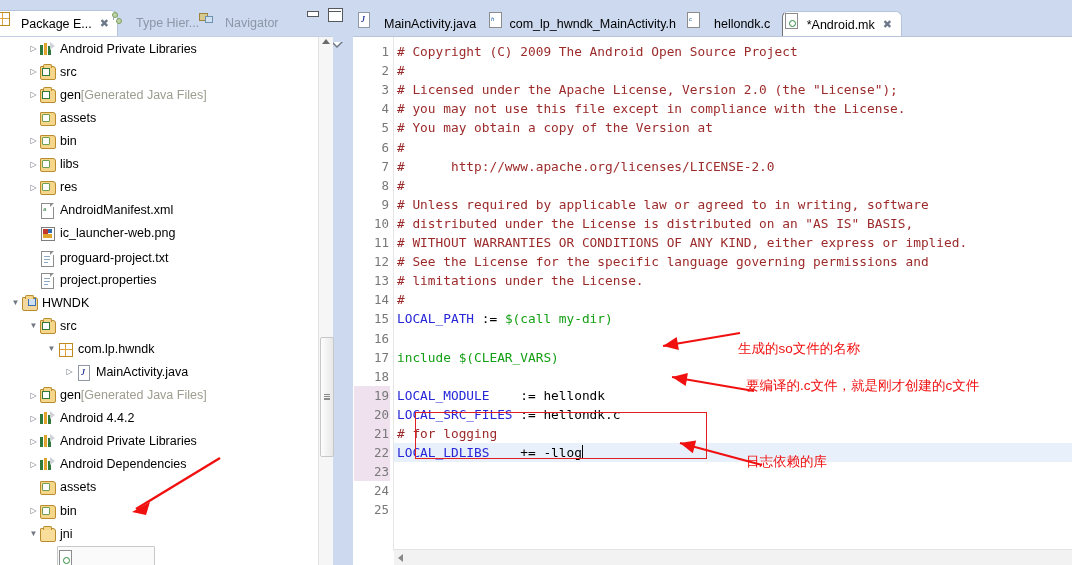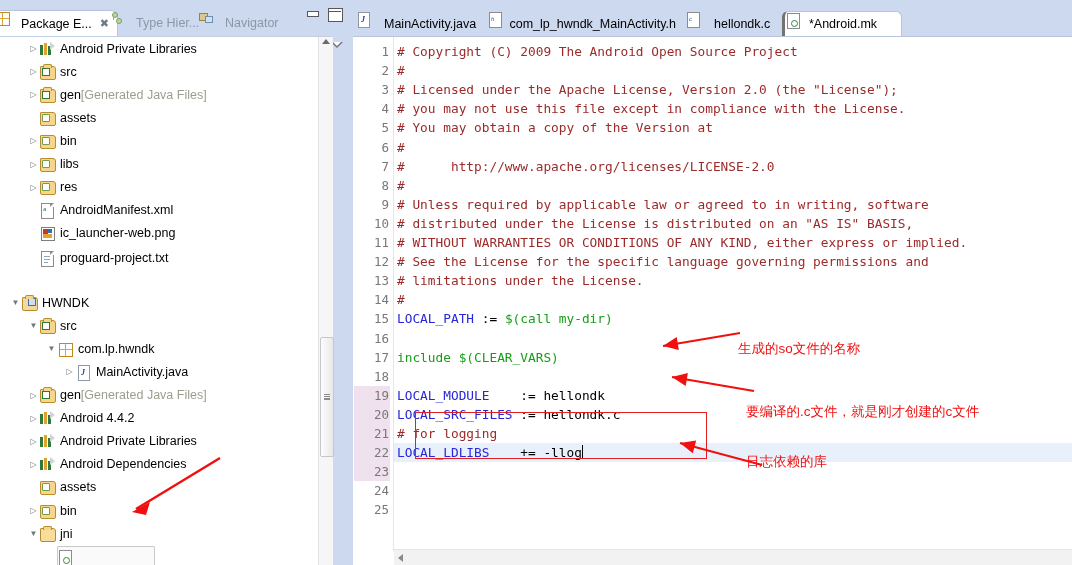--- a/index.html
+++ b/index.html
@@ -84,22 +84,22 @@
     background:linear-gradient(to bottom,#8a8a8a 0 1px,transparent 1px 2px,#8a8a8a 2px 3px,transparent 3px 4px,#8a8a8a 4px 5px);}
 
   
   .editor-view{position:absolute;left:353px;top:0;width:719px;height:565px;}
   .ed-tabbar{position:absolute;left:0;top:11px;width:719px;height:26px;}
   .etab{
     position:absolute;top:0;height:26px;display:flex;align-items:center;gap:5px;
     padding:0 9px;box-sizing:border-box;white-space:nowrap;font-size:12.5px;color:#000;
   }
   .etab.active{
-    background:#fff;border-top:1px solid #b6c4dc;border-left:3px solid #737373;border-right:1px solid #b6c4dc;
-    border-top-left-radius:6px;border-top-right-radius:6px;flex-direction:column;
+    background:#fff;border-top:1px solid #b6c4dc;border-left:1px solid #737373;border-right:1px solid #b6c4dc;
+    border-top-left-radius:6px;border-top-right-radius:6px;
   }
   .ed-body{
     position:absolute;left:0;top:36px;width:719px;height:529px;background:#fff;
     border-top:1px solid #b6c4dc;box-sizing:border-box;
   }
   .gutter{position:absolute;left:0;top:0;width:40px;height:514px;background:#fff;border-right:1px solid #e6e6e6;}
   .code{position:absolute;left:41px;top:0;right:0;height:514px;overflow:hidden;}
   .ln{
     position:absolute;right:3px;width:36px;text-align:right;
     font-family:"DejaVu Sans Mono","Liberation Mono",monospace;font-size:12.5px;color:#787878;
@@ -276,20 +276,32 @@
           <span style="display:inline-block;width:28px;flex:0 0 auto;"></span>
           <span class="arr"></span>
           <span class="ico">
             <span class="i-doc">
               <i style="position:absolute;left:2px;top:4px;width:6px;height:1px;background:#8fa8c4;display:block;"></i>
               <i style="position:absolute;left:2px;top:7px;width:6px;height:1px;background:#8fa8c4;display:block;"></i>
               <i style="position:absolute;left:2px;top:10px;width:4px;height:1px;background:#8fa8c4;display:block;"></i>
             </span>
           </span>
           <span class="lbl">proguard-project.txt</span>
+        </div>
+        <div class="trow" style="position: absolute; left: 0px; top: 231px; width: 318px;">
+          <span style="display:inline-block;width:28px;flex:0 0 auto;"></span>
+          <span class="arr"></span>
+          <span class="ico">
+            <span class="i-doc">
+              <i style="position:absolute;left:2px;top:4px;width:6px;height:1px;background:#8fa8c4;display:block;"></i>
+              <i style="position:absolute;left:2px;top:7px;width:6px;height:1px;background:#8fa8c4;display:block;"></i>
+              <i style="position:absolute;left:2px;top:10px;width:4px;height:1px;background:#8fa8c4;display:block;"></i>
+            </span>
+          </span>
+          <span class="lbl">project.properties</span>
         </div>
         <div class="trow" style="position: absolute; left: 0px; top: 254.1px; width: 318px;">
           <span style="display:inline-block;width:10px;flex:0 0 auto;"></span>
           <span class="arr">▼</span>
           <span class="ico">
             <span class="i-folderpkg" style="background:#f3d9a0;">
               <span style="position:absolute;left:5px;top:0px;width:6px;height:6px;border:1px solid #3a6fb0;background:#cfe0f2;"></span>
             </span>
           </span>
           <span class="lbl">HWNDK</span>
@@ -503,21 +515,21 @@
           <div class="cl" style="top: 329.7px;"></div>
           <div class="cl" style="top: 348.8px;"><span class="kw">LOCAL_MODULE</span><span class="pl">    := hellondk</span></div>
           <div class="cl" style="top: 367.9px;"><span class="kw">LOCAL_SRC_FILES</span><span class="pl"> := hellondk.c</span></div>
           <div class="cl" style="top: 387px;"><span class="cmt"># for logging</span></div>
           <div class="curline" style="top: 406.1px;"></div>
           <div class="cl" style="top: 406.1px;"><span class="kw">LOCAL_LDLIBS</span><span class="pl">    += -llog</span><span class="caret"></span></div>
           <div class="cl" style="top: 425.2px;"></div>
           <div class="cl" style="top: 463.4px;"></div>
           <div class="redbox" style="left: 21px; top: 375px; width: 292px; height: 47px;"></div>
           <div class="note" style="left: 344px; top: 303px;">生成的so文件的名称</div>
-          <div class="note" style="left: 352px; top: 340px; margin-top: 26px;">要编译的.c文件，就是刚才创建的c文件</div>
+          <div class="note" style="left: 352px; top: 340px;">要编译的.c文件，就是刚才创建的c文件</div>
           <div class="note" style="left: 352px; top: 416px;">日志依赖的库</div>
           <svg width="95" height="28" style="position: absolute; left: 253px; top: 292px;">
             <line x1="93" y1="4" x2="16" y2="17" stroke="#f01010" stroke-width="2.2"></line>
             <polygon points="16,17 29.708595491788877,8.09357481126655 31.872773575032518,20.91216807355582" fill="#f01010"></polygon>
           </svg>
           <svg width="100" height="28" style="position: absolute; left: 262px; top: 332px;">
             <line x1="98" y1="22" x2="16" y2="8" stroke="#f01010" stroke-width="2.2"></line>
             <polygon points="16,8 31.879973391454246,4.117160177562669 29.692119373857974,16.931733709197964" fill="#f01010"></polygon>
           </svg>
           <svg width="100" height="36" style="position: absolute; left: 270px; top: 398px;">

